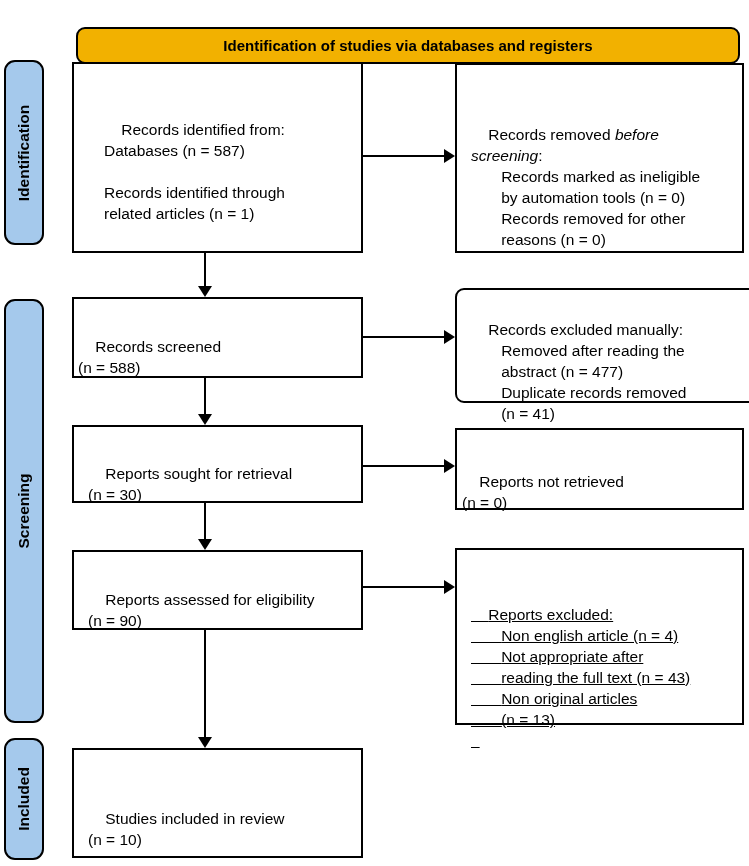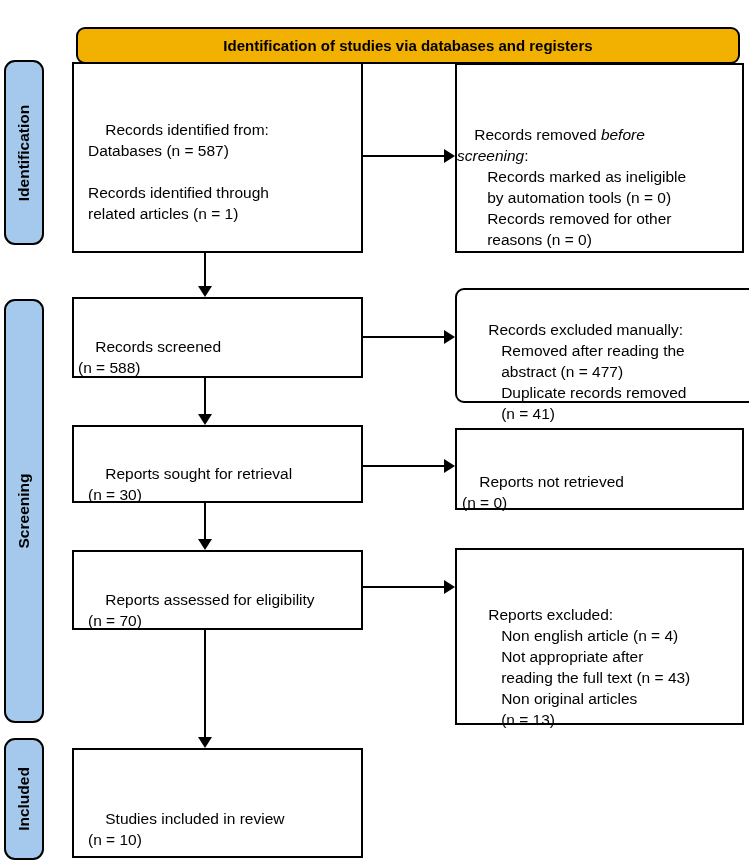--- a/index.html
+++ b/index.html
@@ -52,49 +52,49 @@
   <div class="side-pill" style="top:60px;height:185px;">
     <span>Identification</span>
   </div>
   <div class="side-pill" style="top:299px;height:424px;">
     <span>Screening</span>
   </div>
   <div class="side-pill" style="top:738px;height:122px;">
     <span>Included</span>
   </div>
 
-  <div class="flowbox" style="left:72px;top:62px;width:291px;height:191px;padding:34px 12px 8px 14px;">
+  <div class="flowbox" style="left:72px;top:62px;width:291px;height:191px;padding:34px 12px 8px 30px;">
     <span>Records identified from:
 Databases (n = 587)
 
 Records identified through
 related articles (n = 1)</span>
   </div>
 
   <div class="flowbox" style="left:72px;top:297px;width:291px;height:81px;padding:16px 12px 8px 4px;">
     <span>Records screened
 (n = 588)</span>
   </div>
 
   <div class="flowbox" style="left:72px;top:425px;width:291px;height:78px;padding:15px 12px 8px 14px;">
     <span>Reports sought for retrieval
 (n = 30)</span>
   </div>
 
   <div class="flowbox" style="left:72px;top:550px;width:291px;height:80px;padding:16px 12px 8px 14px;">
     <span>Reports assessed for eligibility
-(n = 70)</span>
+(n = 90)</span>
   </div>
 
   <div class="flowbox" style="left:72px;top:748px;width:291px;height:110px;padding:37px 12px 8px 14px;">
     <span>Studies included in review
 (n = 10)</span>
   </div>
 
-  <div class="flowbox" style="left:455px;top:63px;width:289px;height:190px;padding:38px 10px 8px 0;">
+  <div class="flowbox" style="left:455px;top:63px;width:289px;height:190px;padding:38px 10px 8px 14px;">
     <span>Records removed </span><span class="it">before
 screening</span><span>:
        Records marked as ineligible
        by automation tools (n = 0)
        Records removed for other
        reasons (n = 0)</span>
   </div>
 
   <div class="flowbox" style="left:455px;top:288px;width:312px;height:115px;padding:8px 10px 8px 14px;border-radius:9px;">
     <span>Records excluded manually:
@@ -102,21 +102,21 @@
        abstract (n = 477)
        Duplicate records removed
        (n = 41)</span>
   </div>
 
   <div class="flowbox" style="left:455px;top:428px;width:289px;height:82px;padding:20px 10px 8px 5px;">
     <span>Reports not retrieved
 (n = 0)</span>
   </div>
 
-  <div class="flowbox" style="left:455px;top:548px;width:289px;height:177px;padding:33px 10px 0 14px;">
+  <div class="flowbox" style="left:455px;top:548px;width:289px;height:177px;padding:33px 10px 0 14px;text-decoration:underline;">
     <span>Reports excluded:
        Non english article (n = 4)
        Not appropriate after
        reading the full text (n = 43)
        Non original articles
        (n = 13)</span>
   </div>
 
   <div class="varrow" style="left:198px;top:253px;height:44px;">
     <div class="line"></div>

